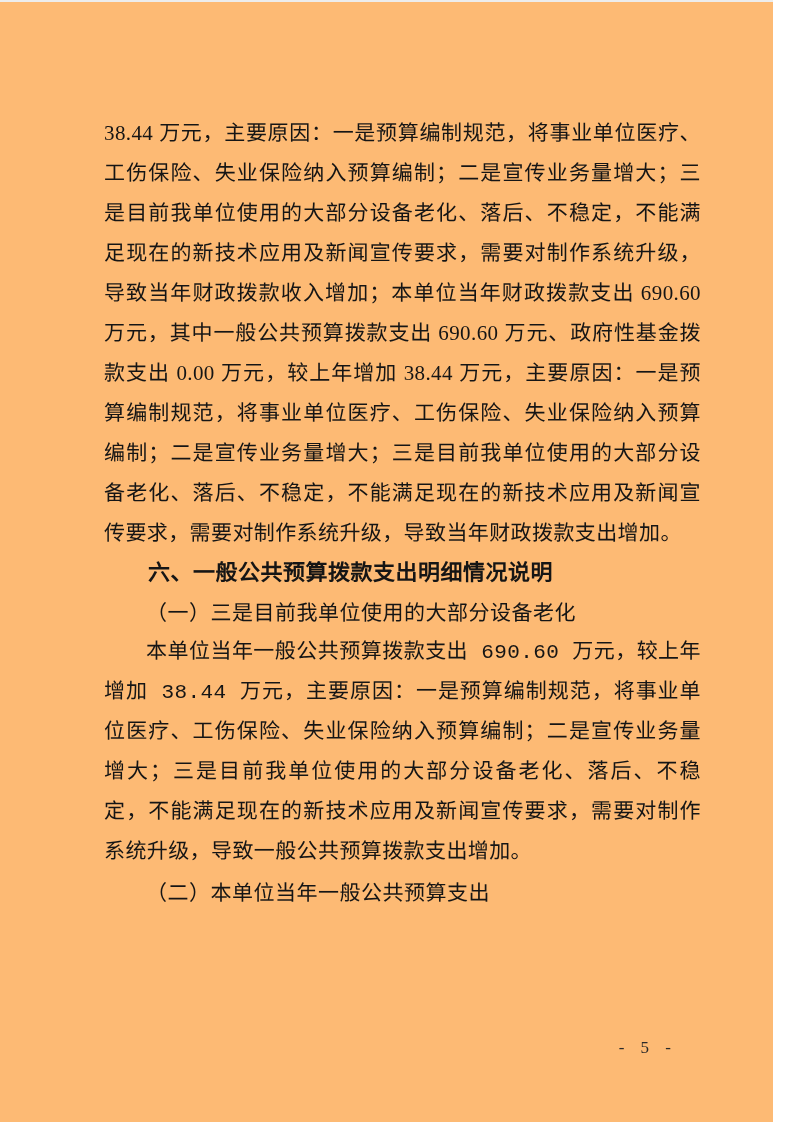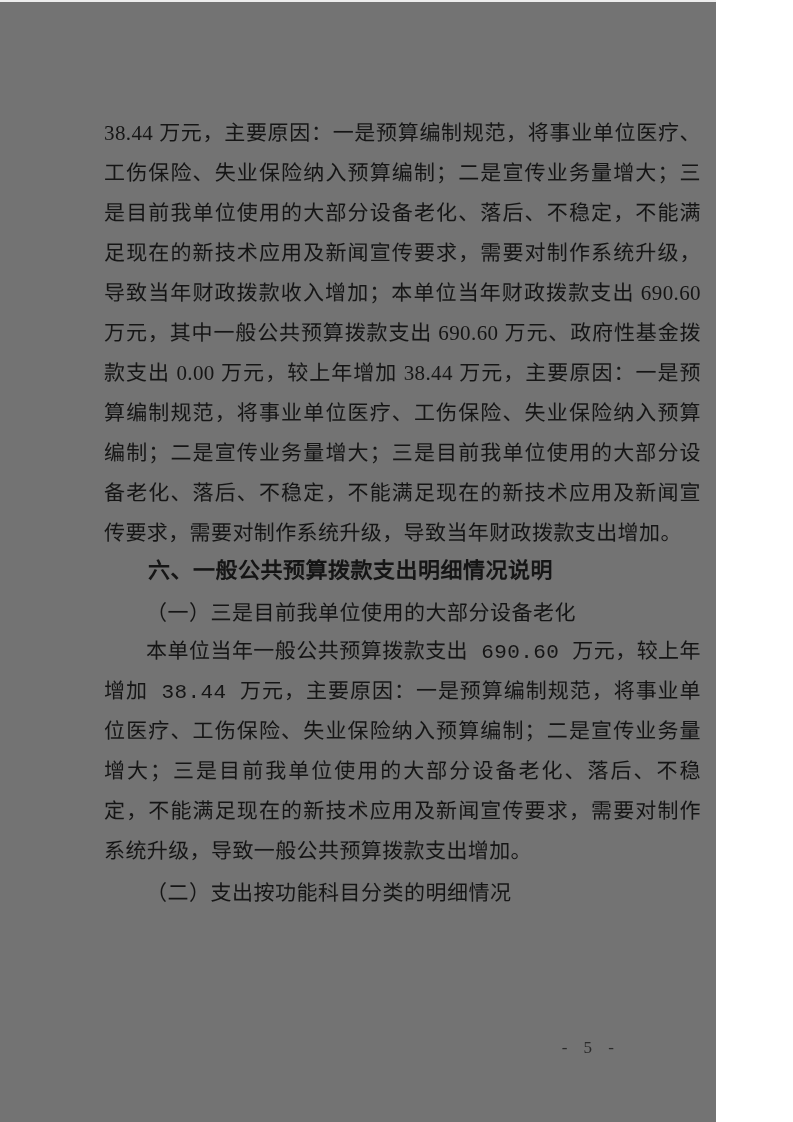--- a/index.html
+++ b/index.html
@@ -2,23 +2,23 @@
 <html lang="zh-CN"><head>
 <meta charset="utf-8">
 <style>
   html, body {
     margin: 0;
     padding: 0;
     background: #ffffff;
   }
   .page {
     position: relative;
-    width: 716px;
+    width: 773px;
     height: 1122px;
-    background: #737373;
+    background: #fdba74;
     overflow: hidden;
     font-family: "Liberation Serif", "DejaVu Serif", serif;
     color: #151515;
   }
   .scan-edge {
     position: absolute;
     top: 0;
     left: 0;
     right: 0;
     height: 2px;
@@ -40,21 +40,21 @@
   }
   .indent2 {
     text-indent: 2em;
     font-family: Liberation Mono, monospace;
   }
   .section-heading {
     margin: 0;
     font-size: 22px;
     line-height: 40px;
     font-weight: bold;
-    font-family: Liberation Mono, monospace;
+    font-family: Liberation Serif, serif;
     text-indent: 2em;
     letter-spacing: 0.5px;
   }
   .subsection-heading {
     margin: 0;
     font-size: 21px;
     line-height: 40px;
     font-weight: normal;
     text-indent: 2em;
     letter-spacing: 0.5px;
@@ -77,18 +77,18 @@
 
   <div class="content">
     <p class="body-para">38.44 万元，主要原因：一是预算编制规范，将事业单位医疗、工伤保险、失业保险纳入预算编制；二是宣传业务量增大；三是目前我单位使用的大部分设备老化、落后、不稳定，不能满足现在的新技术应用及新闻宣传要求，需要对制作系统升级，导致当年财政拨款收入增加；本单位当年财政拨款支出 690.60 万元，其中一般公共预算拨款支出 690.60 万元、政府性基金拨款支出 0.00 万元，较上年增加 38.44 万元，主要原因：一是预算编制规范，将事业单位医疗、工伤保险、失业保险纳入预算编制；二是宣传业务量增大；三是目前我单位使用的大部分设备老化、落后、不稳定，不能满足现在的新技术应用及新闻宣传要求，需要对制作系统升级，导致当年财政拨款支出增加。</p>
 
     <h2 class="section-heading">六、一般公共预算拨款支出明细情况说明</h2>
 
     <h3 class="subsection-heading">（一）三是目前我单位使用的大部分设备老化</h3>
 
     <p class="body-para indent2">本单位当年一般公共预算拨款支出 690.60 万元，较上年增加 38.44 万元，主要原因：一是预算编制规范，将事业单位医疗、工伤保险、失业保险纳入预算编制；二是宣传业务量增大；三是目前我单位使用的大部分设备老化、落后、不稳定，不能满足现在的新技术应用及新闻宣传要求，需要对制作系统升级，导致一般公共预算拨款支出增加。</p>
 
-    <h3 class="subsection-heading">（二）支出按功能科目分类的明细情况</h3>
+    <h3 class="subsection-heading">（二）本单位当年一般公共预算支出</h3>
 
   </div>
 
   <div class="page-number">- 5 -</div>
 </div>
 
 </body></html>

